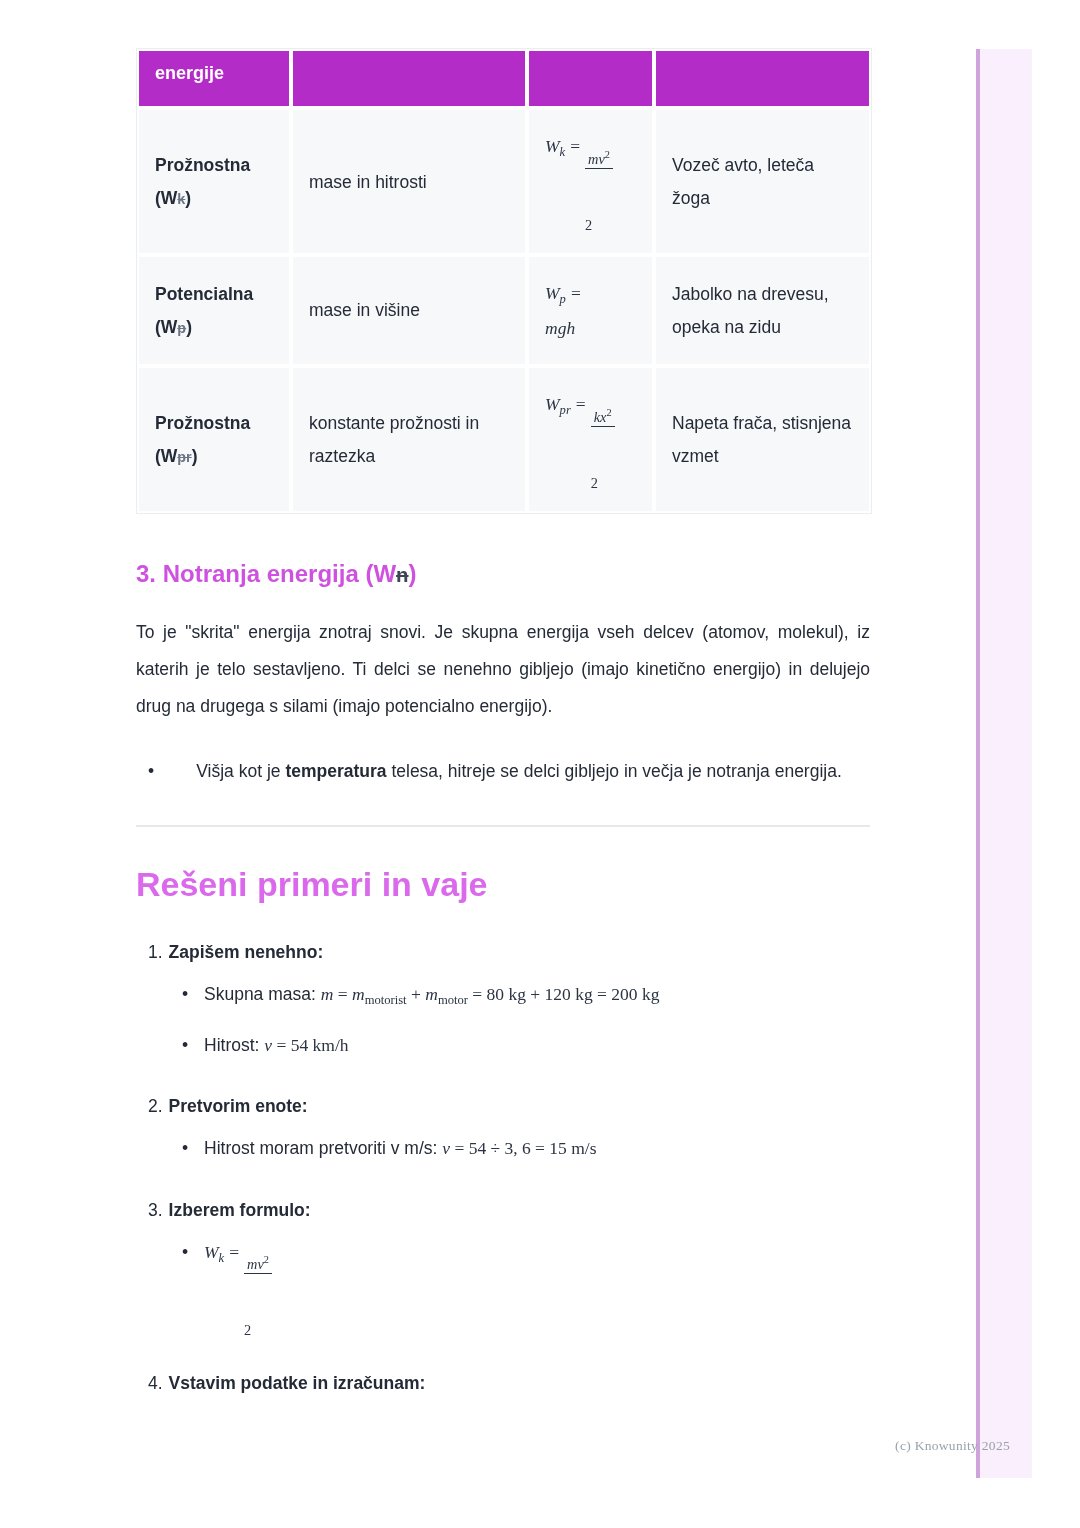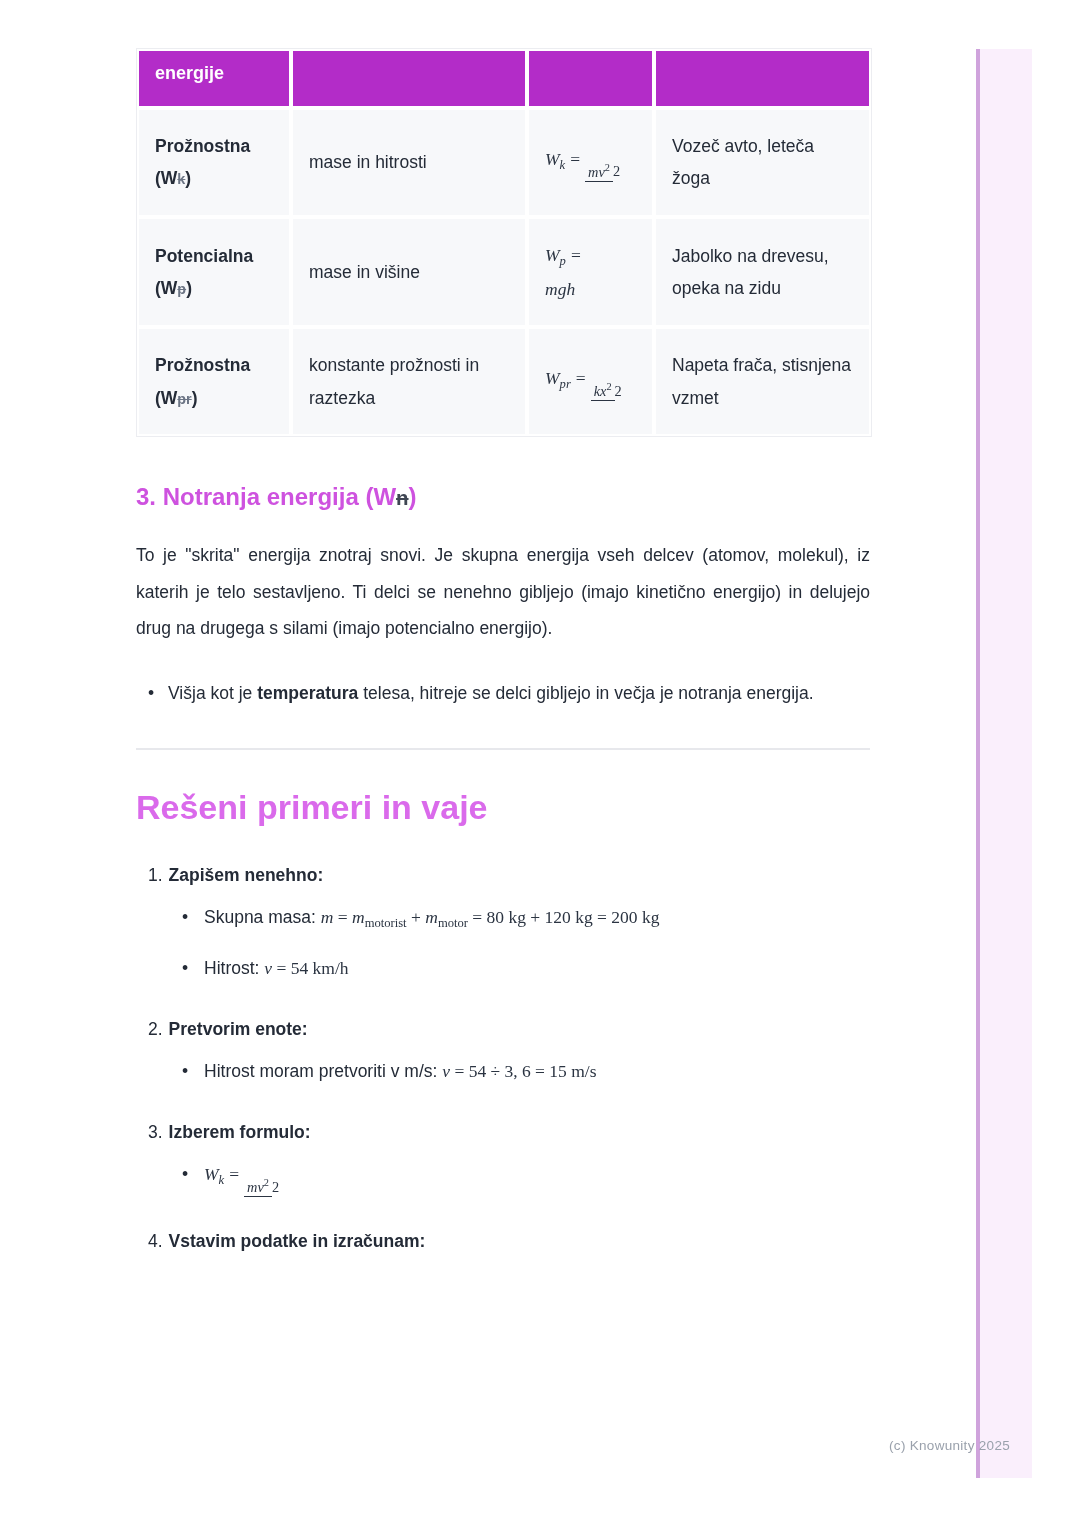--- a/index.html
+++ b/index.html
@@ -42,37 +42,37 @@
     text-decoration: line-through; font-weight: 700;
   }
   
   .math { font-family: "Liberation Serif", serif; font-size: 17.5px; color: #2B3442; }
   .mi { font-style: italic; }
   .mr { font-style: normal; }
   .msub { font-size: 0.72em; vertical-align: -0.3em; }
   .msub-r { font-size: 0.72em; vertical-align: -0.3em; font-style: normal; }
   .eq { margin: 0 5px; font-style: normal; }
   .frac {
-    display: inline-flex; align-items: center;
-    vertical-align: -0.8em; line-height: 1.15; font-size: 0.82em;
+    display: inline-flex; flex-direction: column; align-items: flex-start;
+    vertical-align: -0.8em; line-height: 1.15; font-size: 0.82em; gap: 48px;
   }
   .frac .num { border-bottom: 1px solid #2B3442; padding: 0 3px 1px 3px; }
   .frac .num sup { font-size: 0.72em; font-style: normal; }
   .frac .den { font-style: normal; }
   
   h3.sec {
     margin-top: 46px; font-size: 24px; font-weight: 700; color: #CE52DF;
   }
   h3.sec .sub-struck-dark {
     color: #3F4653; text-decoration: line-through; font-size: 0.85em; font-weight: 700;
   }
   p.body {
     margin-top: 26px; font-size: 17.5px; line-height: 2.1; text-align: justify;
   }
-  .bullets { margin-top: 28px; list-style: none; }
+  .bullets { margin-top: 28px; list-style: none; text-align: center; }
   .bullets .li {
     position: relative; padding-left: 32px; margin-bottom: 18px;
     font-size: 17.5px; line-height: 2.1;
   }
   .bullets .li::before { content: "•"; position: absolute; left: 12px; top: 0; }
   hr.divider { border: none; border-top: 2px solid #E7E8EC; margin: 36px 0 0 0; }
   h2.solved { margin-top: 38px; font-size: 34px; font-weight: 700; color: #DA6AEB; }
   
   .steps { margin-top: 34px; }
   .step-head { padding-left: 12px; font-size: 17.5px; line-height: 1.6; margin-top: 30px; }
@@ -80,21 +80,21 @@
   .step-head strong { font-weight: 700; }
   .substeps { margin-top: 12px; }
   .substeps .sli {
     position: relative; padding-left: 68px; margin-bottom: 16px;
     font-size: 17.5px; line-height: 1.9;
   }
   .substeps .sli::before { content: "•"; position: absolute; left: 46px; top: 0; }
   
   .footer {
     position: absolute; top: 1438px; right: 70px;
-    font-size: 13.5px; color: #9AA1AC; letter-spacing: 0.3px; z-index: 3;
+    font-size: 13.5px; color: #9AA1AC; letter-spacing: 0.3px; z-index: 3; font-family: Liberation Serif, serif;
   }
 </style>
 </head>
 <body>
 
 <div class="side-stripe"></div>
 
 <div class="content">
 
   <table class="energy">

